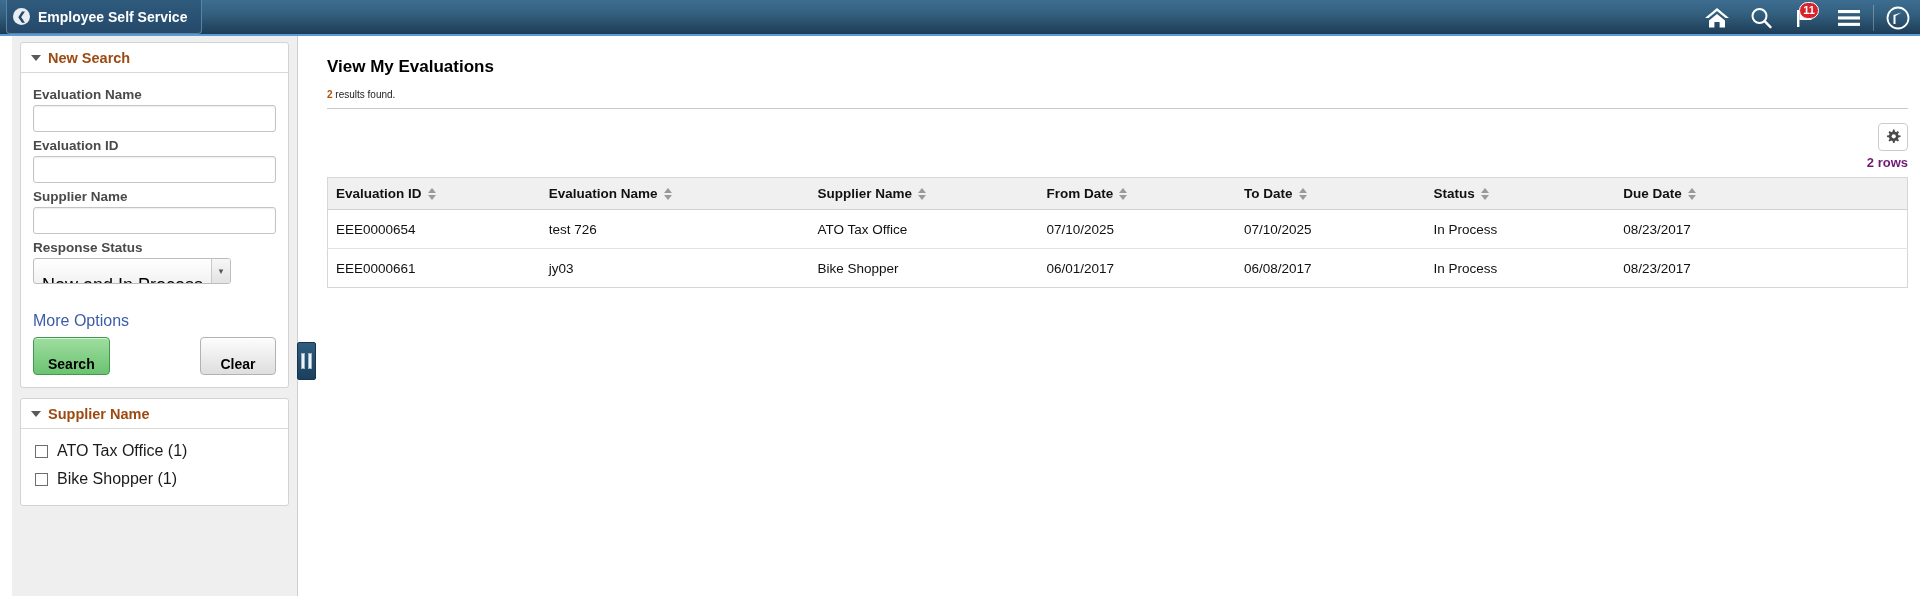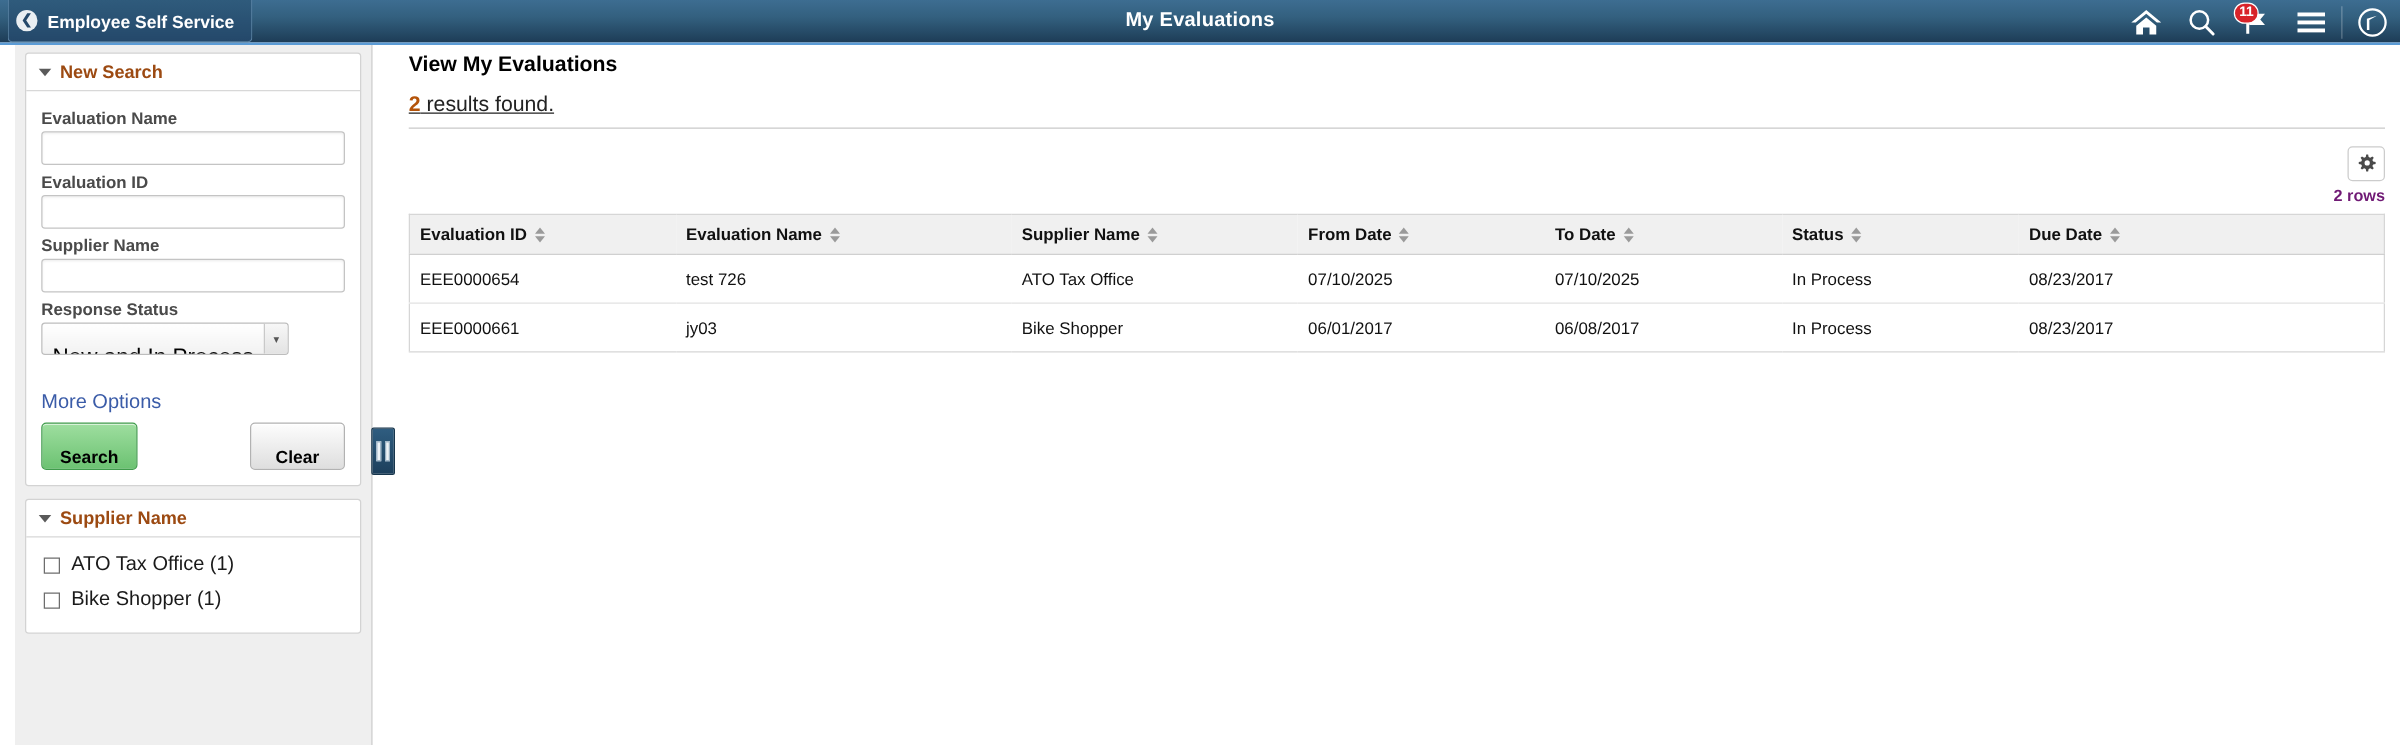--- a/index.html
+++ b/index.html
@@ -63,21 +63,21 @@
     cursor: pointer; position: relative;
   }
   .tb-icon svg { display: block; }
   .tb-sep {
     width: 1px; height: 26px;
     background: rgba(255,255,255,.28);
     margin: 0 2px;
   }
   .badge {
     position: absolute;
-    top: 2px; right: 20px;
+    top: 2px; right: 8px;
     min-width: 19px; height: 17px;
     padding: 0 3px;
     background: #d8232a;
     border: 1.5px solid #ffffff;
     border-radius: 9px;
     color: #fff;
     font-size: 11px; font-weight: bold;
     display: flex; align-items: center; justify-content: center;
     line-height: 1;
   }
@@ -224,26 +224,25 @@
   
   .main {
     position: absolute;
     top: 0; left: 287px;
     width: 1633px; height: 560px;
     background: #ffffff;
     padding: 6px 24px 0 28px;
   }
   .page-title {
     font-size: 17px; font-weight: bold; color: #000;
-    margin: 0 0 0 0;
+    margin: 15px 0 0 0;
   }
   .results-line {
-    font-size: 17px; color: #222;
+    font-size: 10px; color: #222;
     margin: 12px 0 0 0;
-    text-decoration: underline;
   }
   .results-count { color: #b45309; font-weight: bold; }
   .hr {
     height: 1px; background: #c9c9c9;
     margin: 8px 0 0 0;
   }
   .toolbar {
     display: flex; flex-direction: column; align-items: flex-end;
     margin-top: 14px;
   }
@@ -302,21 +301,20 @@
   .sorter::after { bottom: 0; border-top: 5px solid #9a9a9a; }
 </style>
 </head>
 <body>
 
 <div class="topbar">
   <div class="back-chip">
     <span class="back-circle">❮</span>
     <span>Employee Self Service</span>
   </div>
-  <div class="topbar-title">My Evaluations</div>
 
   <div class="topbar-icons">
     <div class="tb-icon">
       <svg width="26" height="24" viewBox="0 0 26 24" aria-hidden="true">
         <path d="M13 2 L25 12 L21.5 12 L13 5 L4.5 12 L1 12 Z" fill="#ffffff"></path>
         <path d="M13 8 L21 14.5 L21 21.5 L15.6 21.5 L15.6 16 L10.4 16 L10.4 21.5 L5 21.5 L5 14.5 Z" fill="#ffffff"></path>
       </svg>
     </div>
     <div class="tb-icon">
       <svg width="24" height="24" viewBox="0 0 24 24" aria-hidden="true">

